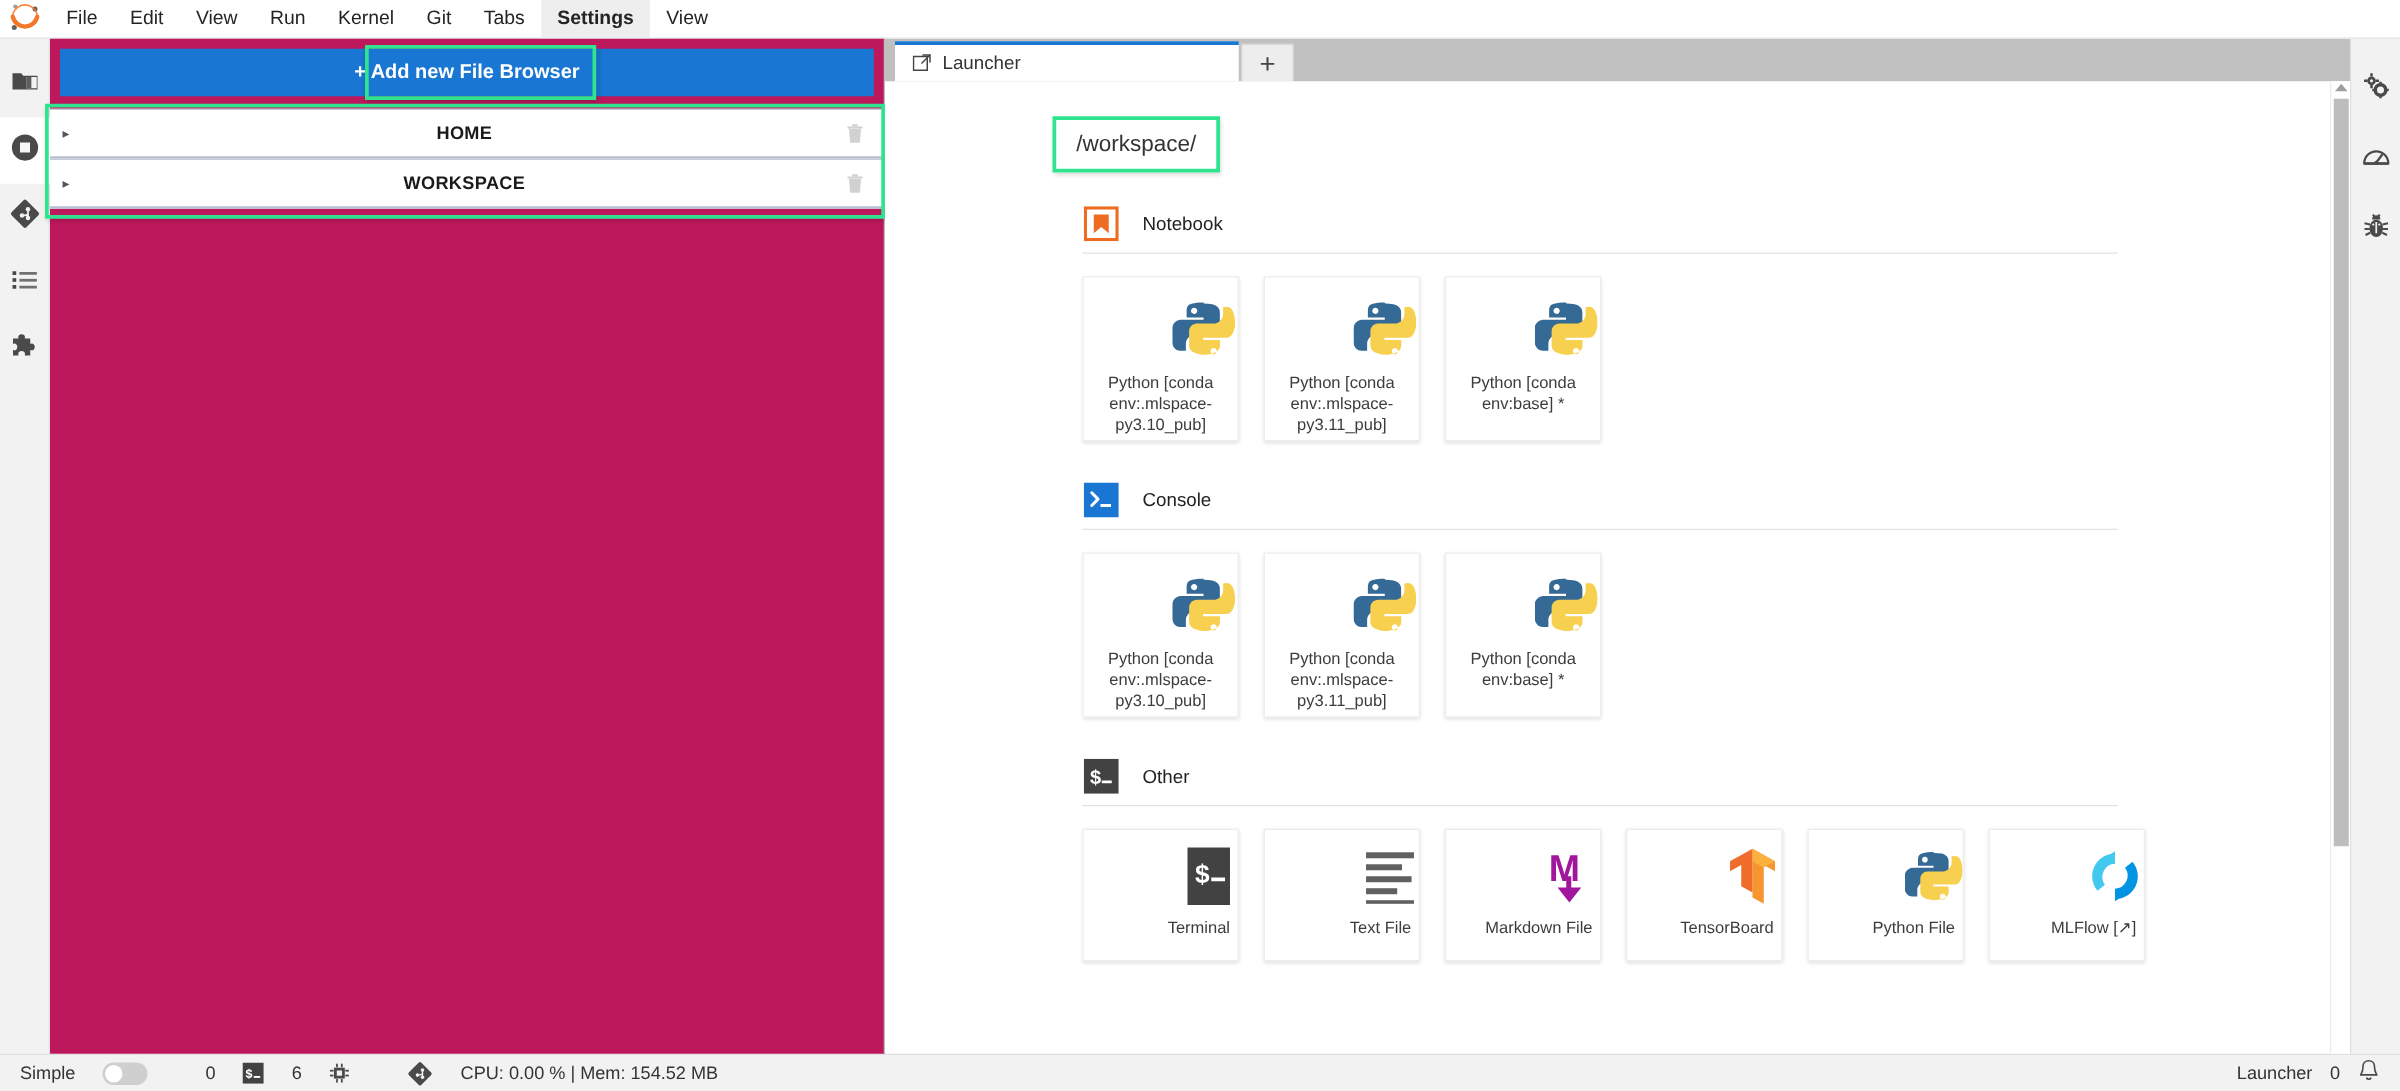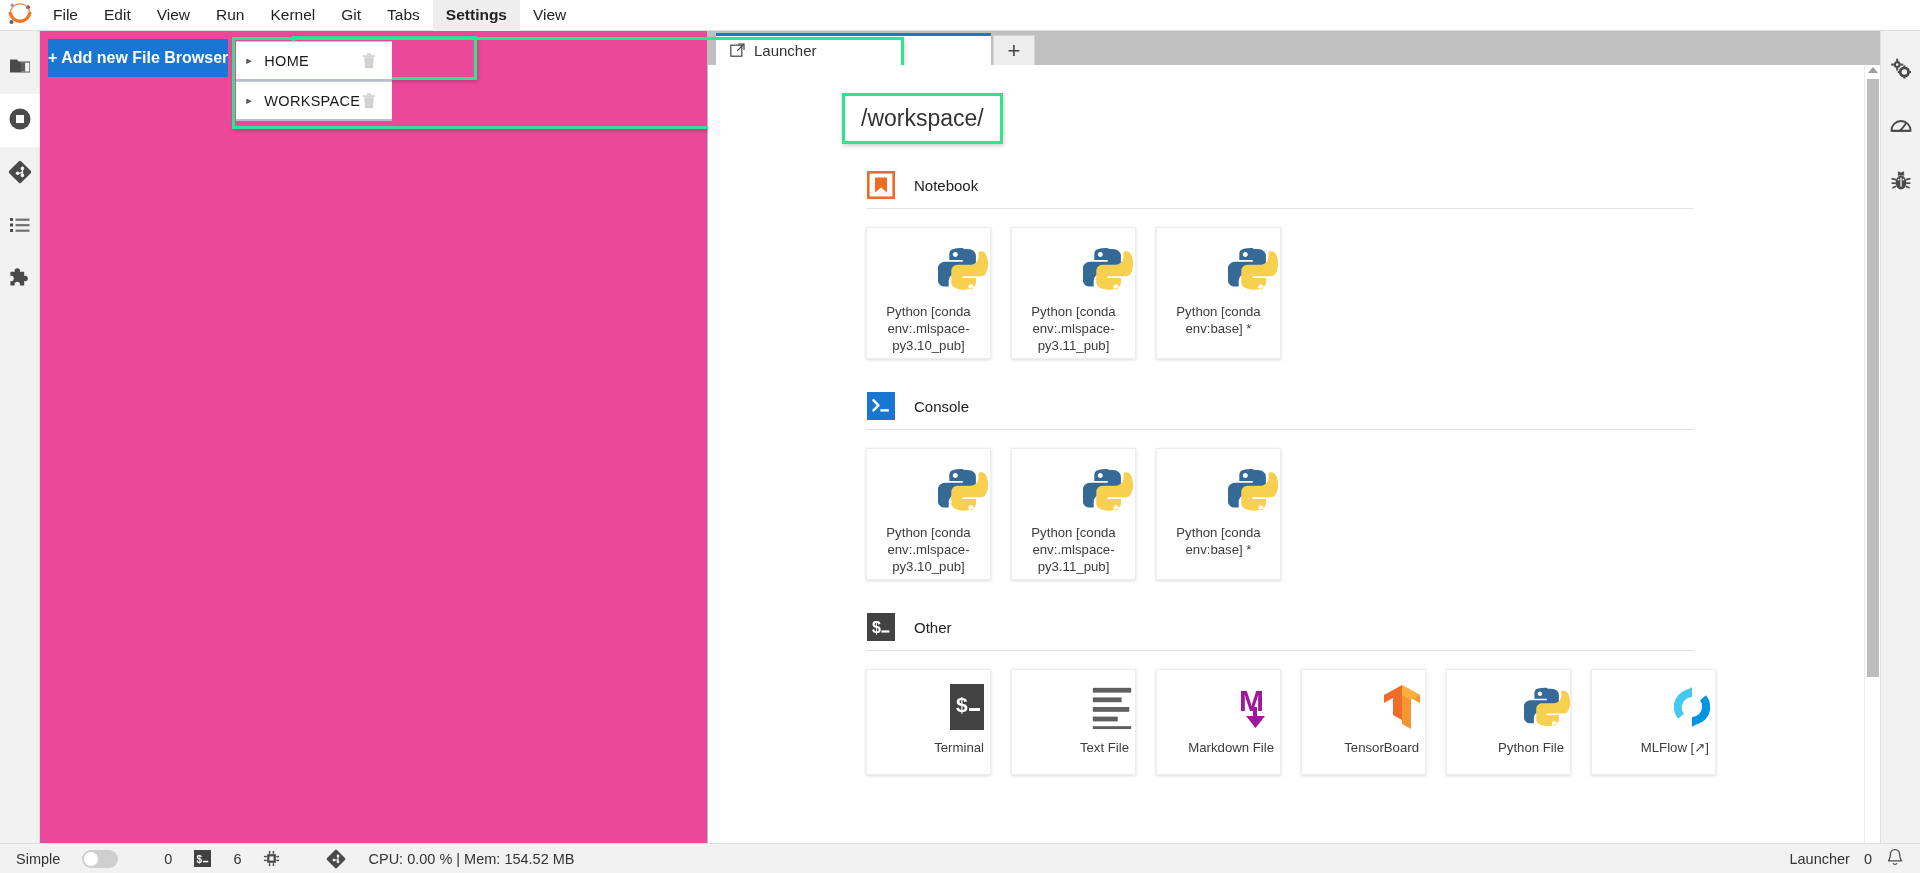--- a/index.html
+++ b/index.html
@@ -57,23 +57,23 @@
   }
   .ab-item.sel { background: #ffffff; }
   .ab-item.sel::before {
     content: ""; position: absolute; left: 0; top: 0; bottom: 0;
     width: 0px; background: #1976d2;
   }
 
   
   .leftpanel {
     width: 668px; min-width: 668px;
-    background: #ec4899;
+    background: #be185d;
     border-right: 1px solid #bdbdbd;
-    display: flex; flex-direction: row;
+    display: flex; flex-direction: column;
     position: relative;
   }
   .addbtn-wrap {
     margin: 8px 8px 0 8px;
     position: relative;
   }
   .addbtn {
     height: 38px; width: 100%;
     background: #1976d2; color: #ffffff;
     border: none;
@@ -96,21 +96,21 @@
     border-top: 1px solid #c5cbd6;
     border-bottom: 2px solid #b6bfd0;
     background: #ffffff;
     padding: 0 14px 0 10px;
     cursor: pointer;
   }
   .fb-caret {
     font-size: 11px; color: #555; margin-right: 8px;
     width: 10px; display:inline-block;
   }
-  .fb-label { font-size: 14.5px; font-weight: normal; color: #1a1a1a; letter-spacing: .3px; flex:1; }
+  .fb-label { font-size: 14.5px; font-weight: bold; color: #1a1a1a; letter-spacing: .3px; flex:1;text-align:center; }
   .trash { width: 18px; height: 18px; opacity:.45; cursor:pointer; }
 
   
   .mainarea {
     flex: 1 1 auto; min-width: 0;
     display: flex; flex-direction: column;
     background: #c0c0c0;
   }
   .tabbar {
     height: 34px; min-height: 34px;
@@ -147,21 +147,21 @@
   .launcher {
     flex: 1 1 auto;
     padding: 28px 0 0 0;
     overflow: hidden;
     position: relative;
   }
   .launcher-inner { padding-left: 134px; padding-right: 20px; }
 
   .cwd-wrap { position: relative; display: inline-block; margin-bottom: 26px; margin-left: 0px;}
   .cwd {
-    font-size: 23px; color: #333;
+    font-size: 18px; color: #333;
     padding: 9px 16px;
     background:#fff;
     border: 3px solid #2ee48f;
     box-shadow: 1px 2px 4px rgba(0,0,0,0.18);
   }
 
   .section { margin-bottom: 4px; }
   .sec-head {
     display: flex; align-items: center;
     padding-left: 24px;

